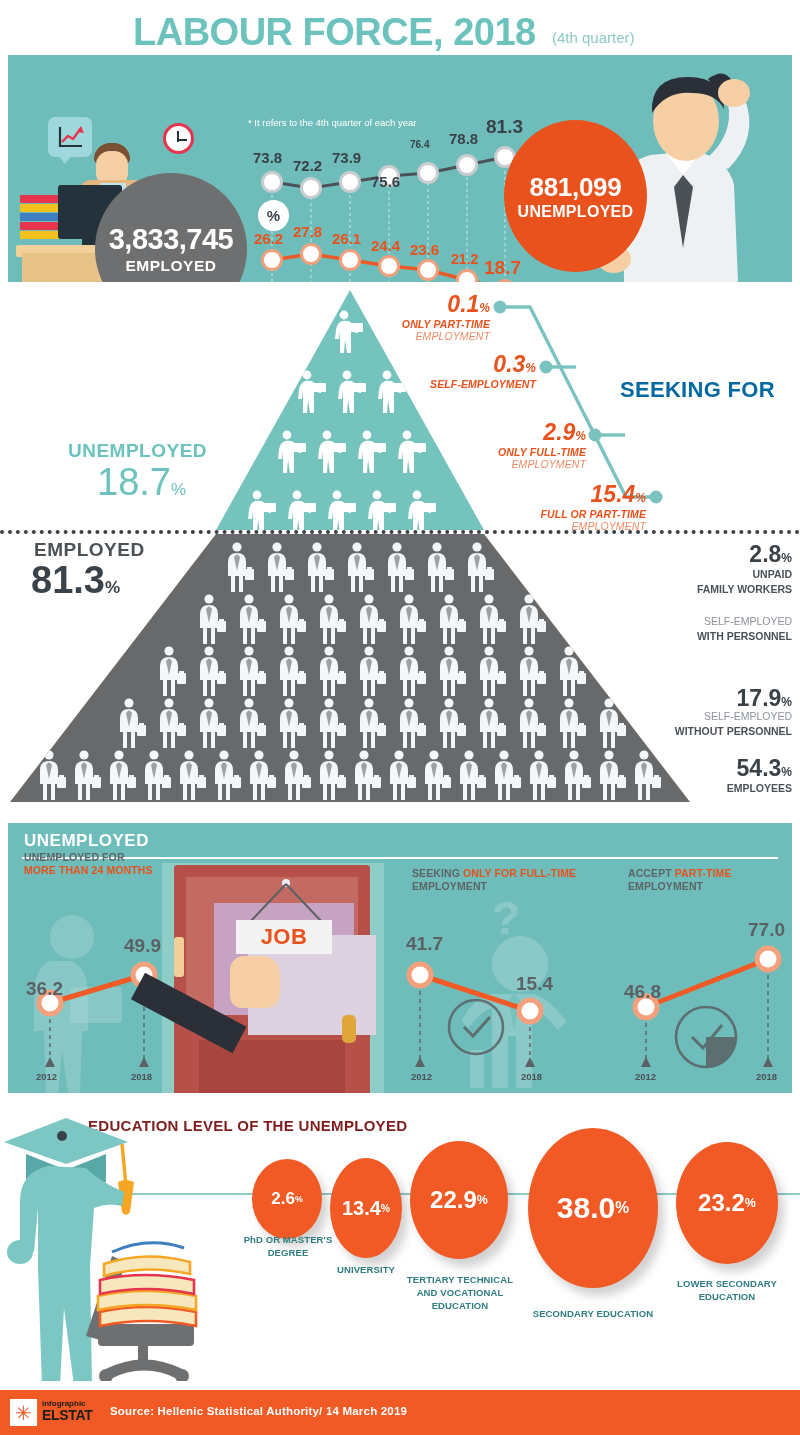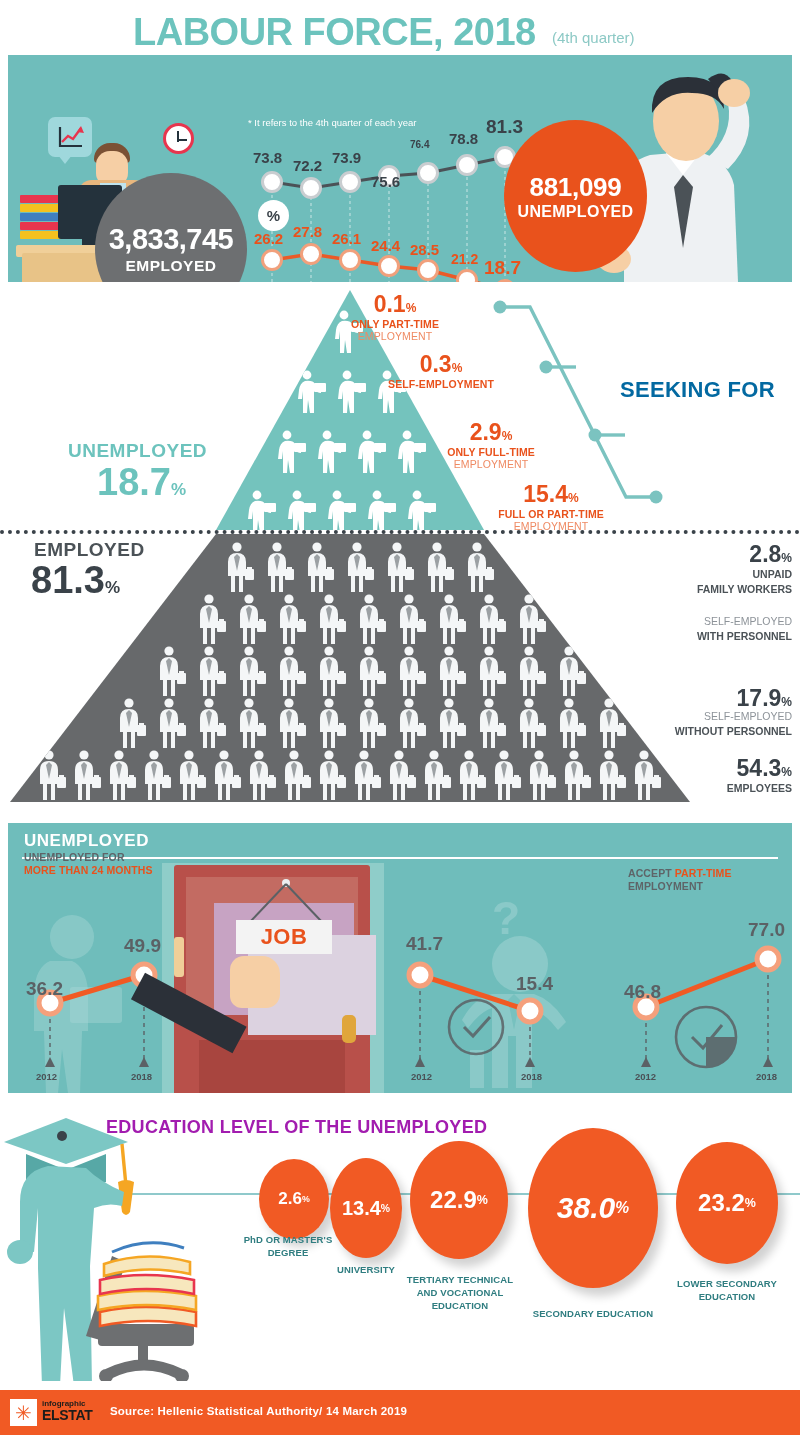--- a/index.html
+++ b/index.html
@@ -71,29 +71,29 @@
   .unemp-circle .num{font-size:26px;font-weight:bold;letter-spacing:-0.3px;}
   .unemp-circle .lbl{font-size:16px;font-weight:bold;letter-spacing:0.3px;}
   .man { position:absolute; left:580px; top:8px; width:200px; height:219px; }
 
   
   .pyr { position:absolute; left:0; top:285px; width:800px; height:525px; }
   .divider { position:absolute; left:0; top:245px; width:800px; height:0; border-top:4px dotted #3a4249; }
 
   .side-label { position:absolute; font-weight:bold; }
   .unemp-lbl { left:68px; top:155px; font-size:19px; color:#6cc3bd; letter-spacing:0.5px; }
-  .unemp-val { left:97px; top:176px; font-size:38px; color:#6cc3bd; font-weight:bold;}
+  .unemp-val { left:97px; top:176px; font-size:38px; color:#6cc3bd; font-weight:normal;}
   .unemp-val span{font-size:17px;}
   .empl-lbl  { left:34px; top:254px; font-size:19px; color:#4b5257; letter-spacing:0.5px;}
   .empl-val  { left:31px; top:274px; font-size:38px; color:#3a4249; font-weight:bold;}
   .empl-val span{font-size:17px;}
 
   .seek-title { position:absolute; left:620px; top:92px; font-size:22px; font-weight:bold; color:#0369a1; letter-spacing:0.3px;}
 
-  .seek-item { position:absolute; text-align:center; }
+  .seek-item { position:absolute; text-align:right;font-style:italic; }
   .seek-item .v { font-size:23px; font-weight:bold; color:#e9521c; line-height:1;}
   .seek-item .v span{font-size:12px;}
   .seek-item .l1 { font-size:10.5px; font-weight:bold; color:#e9521c; letter-spacing:0.1px; line-height:1.15; margin-top:2px;}
   .seek-item .l2 { font-size:10.5px; font-weight:normal; color:#ef8a63; letter-spacing:0.1px; line-height:1.15;}
 
   .emp-item { position:absolute; text-align:right; }
   .emp-item .v { font-size:23px; font-weight:bold; color:#3a4249; line-height:1;}
   .emp-item .v span{font-size:12px;margin-top:21px;}
   .emp-item .l1 { font-size:10.5px; font-weight:bold; color:#4b5257; line-height:1.2; margin-top:2px;}
   .emp-item .l2 { font-size:10.5px; font-weight:normal; color:#8d9399; line-height:1.2;}
@@ -119,21 +119,21 @@
   .door-plate{position:absolute; left:0px; top:72px; width:10px; height:40px; background:#f0cf99; border-radius:3px;}
   .sign { position:absolute; left:228px; top:97px; width:96px; height:34px; background:#f3f3f3; display:flex;align-items:center;justify-content:center;}
   .sign span { color:#e9521c; font-size:22px; font-weight:bold; letter-spacing:0.5px;}
   .arm { position:absolute; left:130px; top:148px; width:115px; height:30px; background:#2b3038; transform:rotate(28deg); transform-origin:left center;}
   .fist{ position:absolute; left:222px; top:133px; width:50px; height:52px; background:#f6cfa5; border-radius:14px 18px 14px 12px;}
 
   .ghost-person { position:absolute; opacity:0.38; }
 
   
   .edu { position:absolute; left:0; top:1096px; width:800px; height:285px; background:#fff;}
-  .edu-title { position:absolute; left:106px; top:21px; font-size:18px; font-weight:bold; color:#a21caf; letter-spacing:0.3px;}
+  .edu-title { position:absolute; left:88px; top:21px; font-size:15px; font-weight:bold; color:#7f1d1d; letter-spacing:0.3px;}
   .edu-line { position:absolute; left:86px; top:97px; width:714px; height:1.5px; background:#8fc9cb;}
   .bub { position:absolute; background:#f15a24; border-radius:50%; color:#fff;
          display:flex; align-items:center; justify-content:center; font-weight:bold;
          box-shadow:6px 8px 10px rgba(0,0,0,0.18);}
   .bub span.p { font-size:0.52em; }
   .edu-cap { position:absolute; font-size:9.5px; font-weight:bold; color:#2f7d80; text-align:center; line-height:1.35; letter-spacing:0.1px;}
 
   
   .footer { position:absolute; left:0; top:1390px; width:800px; height:45px; background:#f15a24; }
   .logo-box { position:absolute; left:10px; top:9px; width:27px; height:27px; background:#fff; display:flex;align-items:center;justify-content:center;}
@@ -241,21 +241,21 @@
       <div class="clabel gray" style="left:86px; top:34px; font-size:15px;">73.9</div>
       <div class="clabel gray" style="left:125px;top:26px; font-size:15px;margin-top:32px;">75.6</div>
       <div class="clabel gray" style="left:164px;top:24px; font-size:10px;">76.4</div>
       <div class="clabel gray" style="left:203px;top:15px; font-size:15px;">78.8</div>
       <div class="clabel gray" style="left:240px;top:1px;  font-size:19px;">81.3</div>
 
       <div class="clabel orange" style="left:8px;  top:115px; font-size:15px;">26.2</div>
       <div class="clabel orange" style="left:47px; top:108px; font-size:15px;">27.8</div>
       <div class="clabel orange" style="left:86px; top:115px; font-size:15px;">26.1</div>
       <div class="clabel orange" style="left:125px;top:122px; font-size:15px;">24.4</div>
-      <div class="clabel orange" style="left:164px;top:126px; font-size:15px;">28.5</div>
+      <div class="clabel orange" style="left:164px;top:126px; font-size:15px;">23.6</div>
       <div class="clabel orange" style="left:205px;top:136px; font-size:14px;">21.2</div>
       <div class="clabel orange" style="left:238px;top:142px; font-size:19px;">18.7</div>
 
       <div class="pct-badge">%</div>
 
     </div>
 
     <div class="man">
       <svg width="200" height="219" viewBox="0 0 200 219">
         <rect x="0" y="0" width="200" height="219" fill="none"></rect>
@@ -523,20 +523,23 @@
     <div class="fist"></div>
 
     <svg class="ghost-person" style="left:440px; top:75px;" width="130" height="190" viewBox="0 0 130 190">
       <text x="44" y="36" font-size="46" font-weight="bold" fill="#ffffff" opacity="0.5" font-family="Liberation Sans, sans-serif">?</text>
       <ellipse cx="72" cy="66" rx="28" ry="28" fill="#ffffff" opacity="0.5"></ellipse>
       <path d="M44 96 q-18 4 -30 26 l6 8 q12 -16 24 -20 l0 80 l16 0 l0 -52 l8 0 l0 52 l16 0 l0 -80 q14 6 26 22 l8 -8 q-14 -22 -32 -28 Z" fill="#ffffff" opacity="0.5"></path>
       <path d="M66 96 l-6 6 l6 30 l6 -30 Z" fill="#7fc4c2" opacity="0.9"></path>
       <rect x="22" y="152" width="14" height="38" fill="#ffffff" opacity="0.5"></rect>
     </svg>
 
+    <div class="cap" style="left:404px; top:44px; width:180px;">
+      <span class="g">SEEKING </span><span class="o">ONLY FOR FULL-TIME</span><span class="g"> EMPLOYMENT</span>
+    </div>
     <svg style="position:absolute;left:392px;top:120px;" width="155" height="140" viewBox="0 0 155 140">
       <circle cx="76" cy="84" r="27" fill="none" stroke="#5b6165" stroke-width="2.6" opacity="0.85"></circle>
       <polyline points="64,84 73,93 90,74" fill="none" stroke="#5b6165" stroke-width="3" opacity="0.85"></polyline>
       <line x1="20" y1="32" x2="20" y2="118" stroke="#5b6165" stroke-width="1.4" stroke-dasharray="4,4"></line>
       <line x1="130" y1="68" x2="130" y2="118" stroke="#5b6165" stroke-width="1.4" stroke-dasharray="4,4"></line>
       <polygon points="20,114 25,124 15,124" fill="#5b6165"></polygon>
       <polygon points="130,114 135,124 125,124" fill="#5b6165"></polygon>
       <line x1="20" y1="32" x2="130" y2="68" stroke="#f15a24" stroke-width="5"></line>
       <circle cx="20" cy="32" r="11" fill="#fff" stroke="#f5a07c" stroke-width="5"></circle>
       <circle cx="130" cy="68" r="11" fill="#fff" stroke="#f5a07c" stroke-width="5"></circle>
@@ -593,39 +596,39 @@
 
       <g>
         <path d="M100 208 q44 -10 96 0 l0 14 q-48 -10 -96 0 Z" fill="#f7e7bd" stroke="#f15a24" stroke-width="2.6"></path>
         <path d="M98 192 q46 -10 98 0 l0 14 q-50 -10 -98 0 Z" fill="#f7e7bd" stroke="#f5a623" stroke-width="2.6"></path>
         <path d="M100 176 q44 -10 94 0 l0 14 q-48 -10 -94 0 Z" fill="#f7e7bd" stroke="#e8354e" stroke-width="2.6"></path>
         <path d="M104 160 q42 -14 86 -2 l0 12 q-44 -10 -86 2 Z" fill="#f7e7bd" stroke="#f5a623" stroke-width="2.6"></path>
         <path d="M112 148 q36 -16 72 -4" stroke="#3f7fbf" stroke-width="3" fill="none"></path>
       </g>
     </svg>
 
-    <div class="bub" style="left:259px; top:63px; width:70px;  height:80px;  font-size:17px;text-align:right;">
+    <div class="bub" style="left:252px; top:63px; width:70px;  height:80px;  font-size:17px;text-align:right;">
       <span>2.6</span>
         <span class="p">%</span>
     </div>
     <div class="edu-cap" style="left:222px; top:138px; width:132px;">PhD OR MASTER'S<br>DEGREE</div>
 
     <div class="bub" style="left:330px; top:62px; width:72px;  height:100px; font-size:20px;">
       <span>13.4</span>
         <span class="p">%</span>
     </div>
     <div class="edu-cap" style="left:306px; top:168px; width:120px;">UNIVERSITY</div>
 
     <div class="bub" style="left:410px; top:45px; width:98px;  height:118px; font-size:24px;justify-content:center;">
       <span>22.9</span>
         <span class="p">%</span>
     </div>
     <div class="edu-cap" style="left:392px; top:178px; width:136px;">TERTIARY TECHNICAL<br>AND VOCATIONAL<br>EDUCATION</div>
 
-    <div class="bub" style="left:528px; top:32px; width:130px; height:160px; font-size:30px;font-style:italic;">
+    <div class="bub" style="left:528px; top:32px; width:130px; height:160px; font-size:30px;">
       <span>38.0</span>
         <span class="p">%</span>
     </div>
     <div class="edu-cap" style="left:518px; top:212px; width:150px;">SECONDARY EDUCATION</div>
 
     <div class="bub" style="left:676px; top:46px; width:102px; height:122px; font-size:24px;">
       <span>23.2</span>
         <span class="p">%</span>
     </div>
     <div class="edu-cap" style="left:660px; top:182px; width:134px;">LOWER SECONDARY<br>EDUCATION</div>

